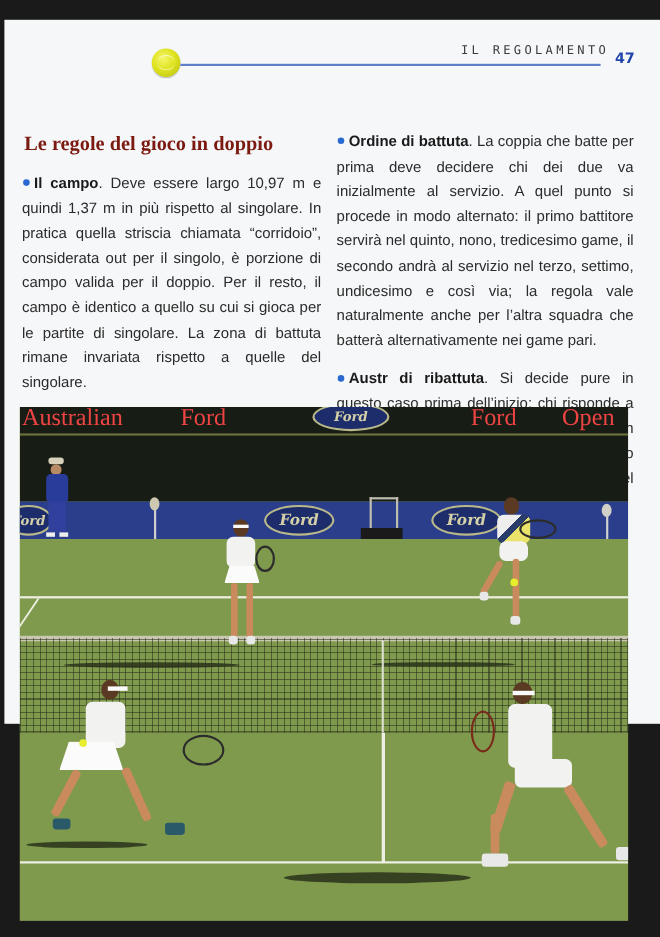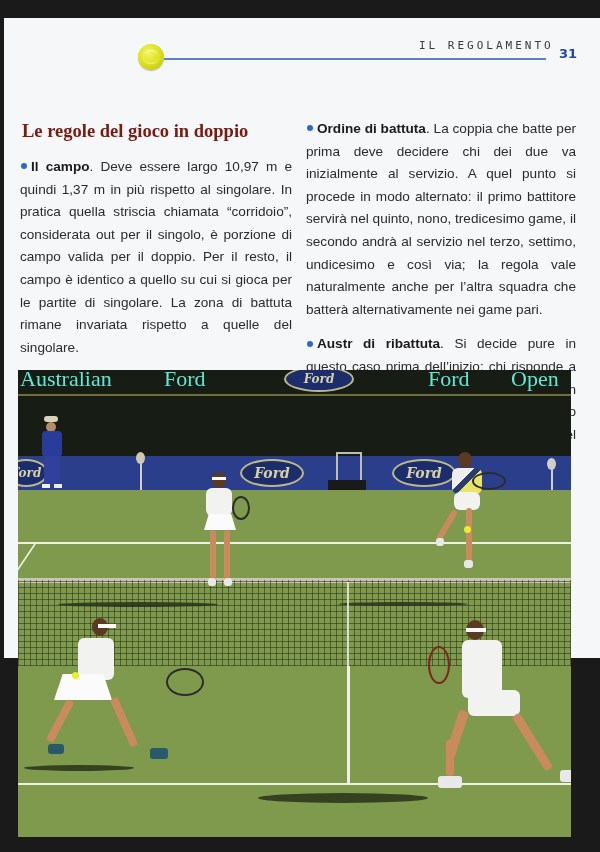--- a/index.html
+++ b/index.html
@@ -21,21 +21,21 @@
   .col-left{left:16px;top:63px;width:272px;}
   .col-right{left:302px;top:63px;width:270px;}
   .title{font-family:"Liberation Serif",serif;font-size:18.5px;font-weight:bold;color:#7a1a10;margin:0 0 12px 2px;line-height:26px;}
   .para{margin:0 0 12px 0;text-align:justify;}
   .bullet{display:inline-block;width:6px;height:6px;border-radius:50%;background:#2a6ad0;margin:0 4px 2px 1px;vertical-align:middle;}
   .lead{font-weight:bold;color:#1a1a1a;}
 
   .photo{position:absolute;left:14px;top:352px;width:553px;height:467px;overflow:hidden;background:#8ea35a;}
   .wall{position:absolute;left:0;top:0;width:100%;height:86px;background:#171c14;}
   .wall-line{position:absolute;left:0;top:24px;width:100%;height:2px;background:#6c6f3a;}
-  .wall-text{position:absolute;top:-4px;font-family:"Liberation Serif",serif;font-size:22px;color:#5eead4;white-space:nowrap;}
+  .wall-text{position:absolute;top:-4px;font-family:"Liberation Serif",serif;font-size:22px;color:#ef4444;white-space:nowrap;}
   .ford-oval{position:absolute;border-radius:50%;border:2px solid #b9b88a;background:#1d2d6b;
         color:#d4d0a8;font-family:"DejaVu Serif",serif;font-style:italic;font-weight:bold;
         display:flex;align-items:center;justify-content:center;}
   .banner{position:absolute;left:0;top:86px;width:100%;height:34px;background:#2a3e8c;}
   .court{position:absolute;left:0;top:120px;width:100%;height:347px;background:#7f9a4d;}
   .line{position:absolute;background:#eef0e3;}
   .net{position:absolute;left:0;top:210px;width:100%;height:86px;
        background:
          repeating-linear-gradient(0deg,rgba(40,45,25,.55) 0 1px,transparent 1px 6px),
          repeating-linear-gradient(90deg,rgba(40,45,25,.55) 0 1px,transparent 1px 6px);}
@@ -55,21 +55,21 @@
 </style>
 </head>
 <body>
 
 <div class="page">
 
   <div class="running-head">
     <div class="ball"></div>
     <div class="head-rule"></div>
     <div class="section-label">IL REGOLAMENTO</div>
-    <div class="page-number">31</div>
+    <div class="page-number">47</div>
   </div>
 
   <div class="col col-left">
     <h2 class="title">Le regole del gioco in doppio</h2>
     <p class="para">
       <span class="bullet"></span><span class="lead">Il campo</span><span>. Deve essere largo 10,97 m e quindi 1,37 m in più rispetto al singolare. In pratica quella striscia chiamata “corridoio”, considerata out per il singolo, è porzione di campo valida per il doppio. Per il resto, il campo è identico a quello su cui si gioca per le partite di singolare. La zona di battuta rimane invariata rispetto a quelle del singolare.</span>
     </p>
   </div>
 
   <div class="col col-right">

